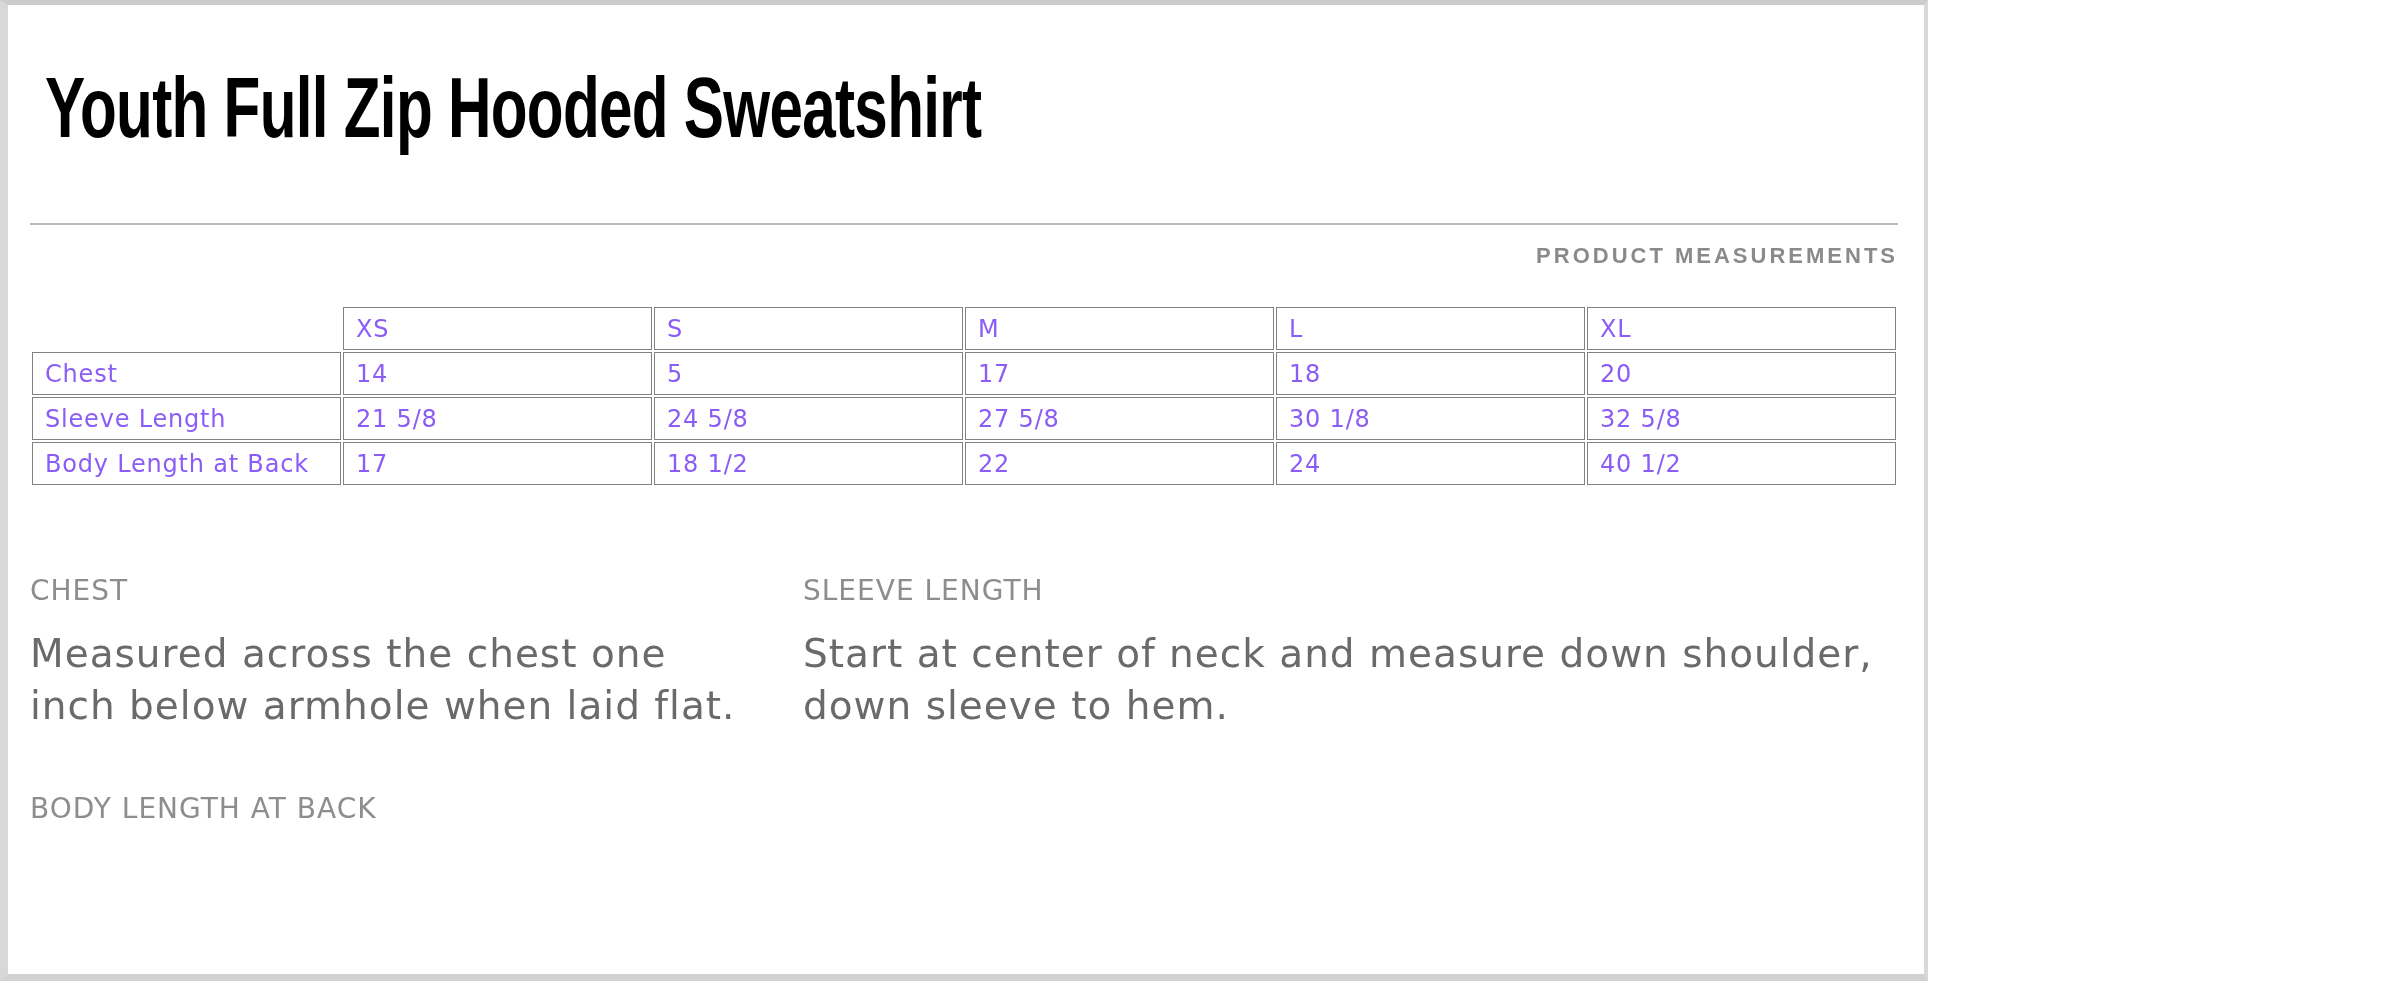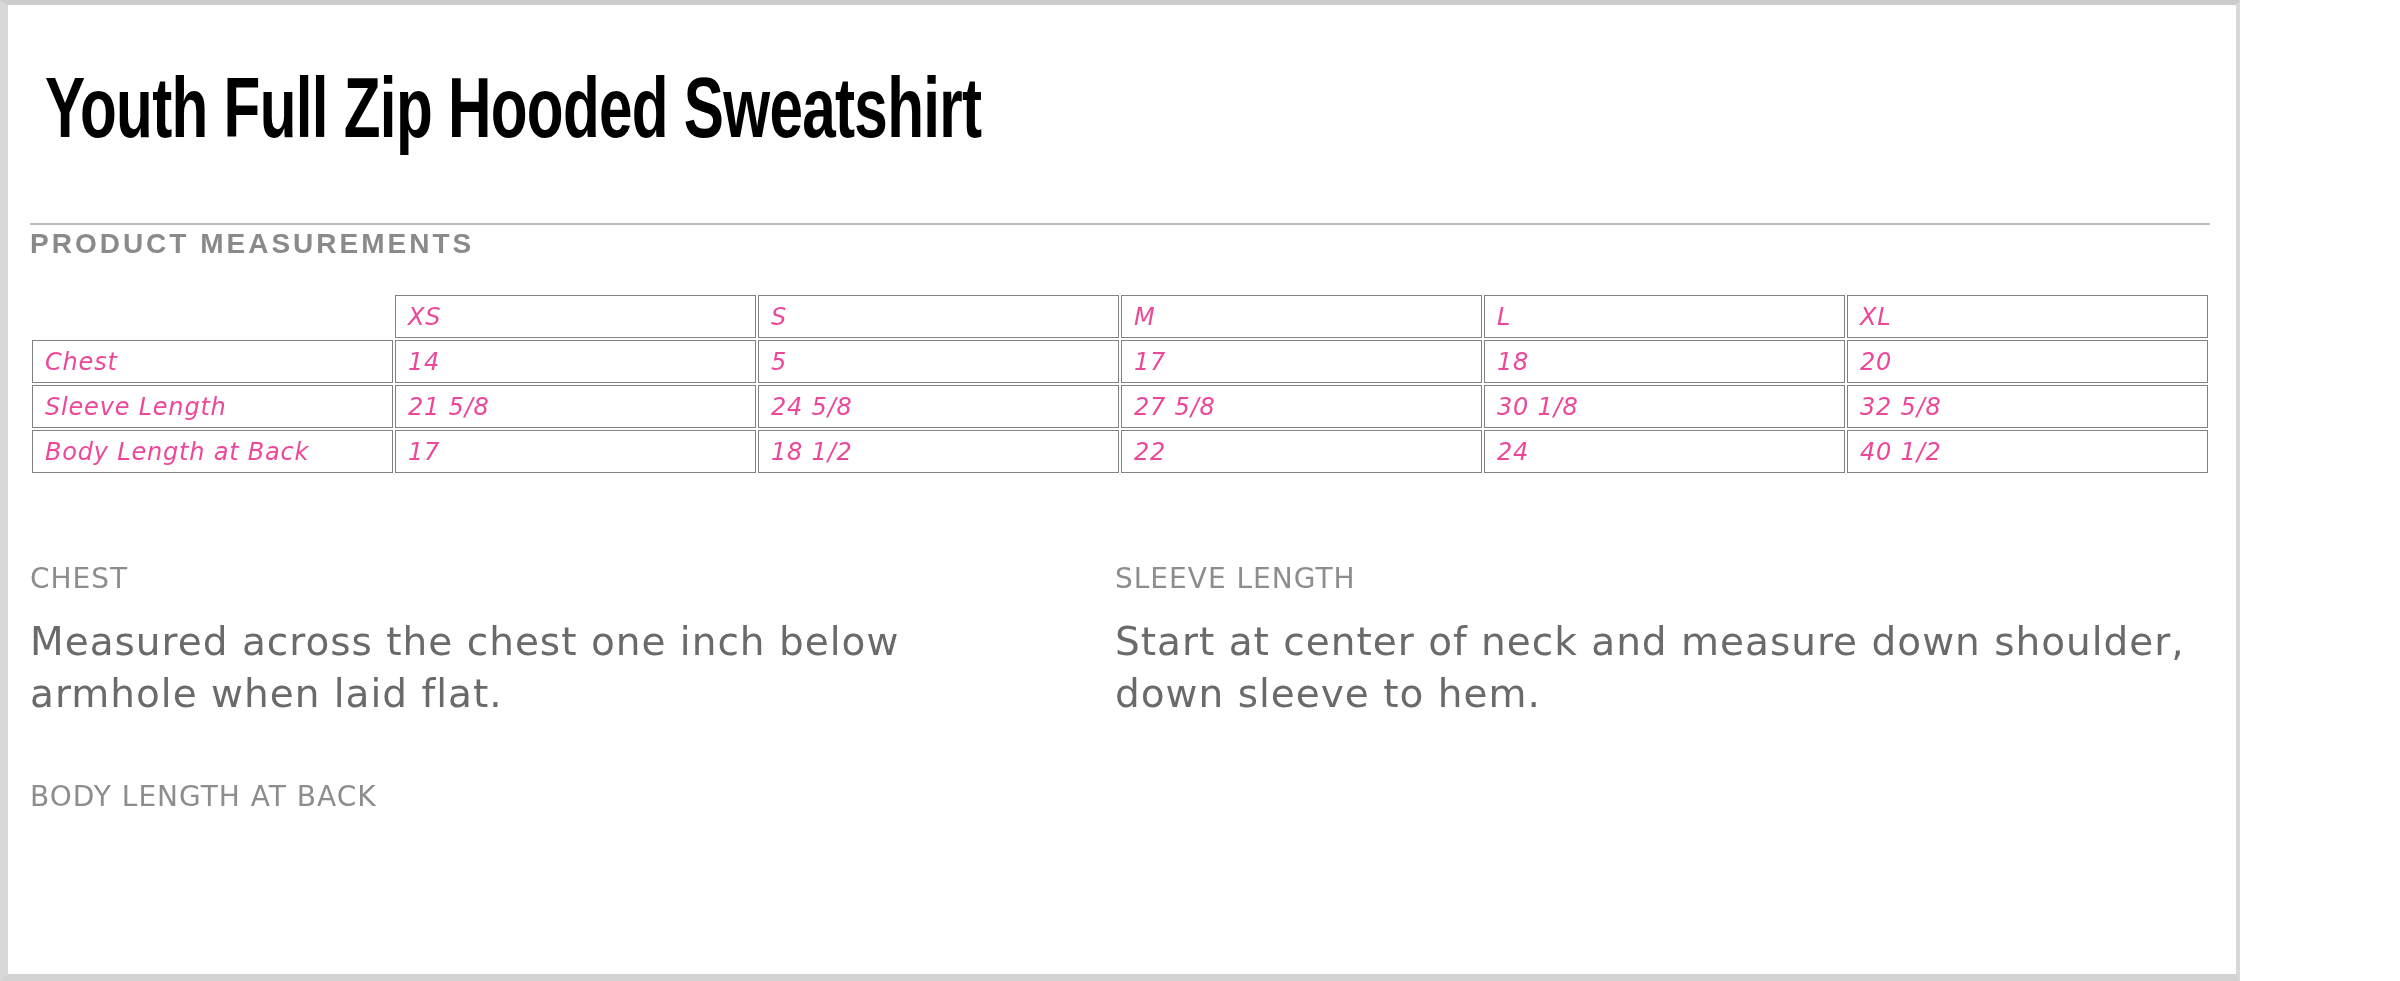--- a/index.html
+++ b/index.html
@@ -1,19 +1,19 @@
 <!DOCTYPE html>
 <html><head>
 <meta charset="utf-8">
 <style>
   * { box-sizing: border-box; }
   html, body { margin: 0; padding: 0; background: #ffffff; }
   .screen {
     position: relative;
-    width: 2240px;
+    width: 1928px;
     height: 981px;
     background: #ffffff;
     overflow: hidden;
     font-family: "DejaVu Sans", sans-serif;
   }
   
   .frame {
     position: absolute;
     inset: 0;
     border-top: 5px solid #cccccc;
@@ -38,50 +38,50 @@
     transform-origin: left top;
   }
 
   .divider {
     margin-top: 73px;
     height: 2px;
     background: #b9b9b9;
   }
 
   .section-label {
-    margin-top: 3px;
+    margin-top: 15px;
     font-family: "Liberation Sans", sans-serif;
-    font-size: 28px;
+    font-size: 22px;
     line-height: 31px;
     font-weight: bold;
     letter-spacing: 3px;
     color: #8a8a8a;
+    text-align: right;
   }
 
   table.meas-table {
     margin-top: 34px;
     width: 100%;
     table-layout: fixed;
     border-collapse: separate;
     border-spacing: 2px;
   }
   table.meas-table th,
   table.meas-table td {
     border: 1px solid #818181;
     height: 43px;
     padding: 0 8px 0 12px;
     font-size: 24px;
     font-weight: normal;
     letter-spacing: 0.8px;
-    color: #ec4899;
+    color: #8b5cf6;
     text-align: left;
     vertical-align: middle;
     overflow: hidden;
     white-space: nowrap;
-    font-style: italic;
   }
   table.meas-table td.blank { border: none; }
 
   .desc-grid {
     margin-top: 89px;
     display: grid;
     grid-template-columns: 1fr 1095px;
     column-gap: 40px;
     row-gap: 62px;
   }

